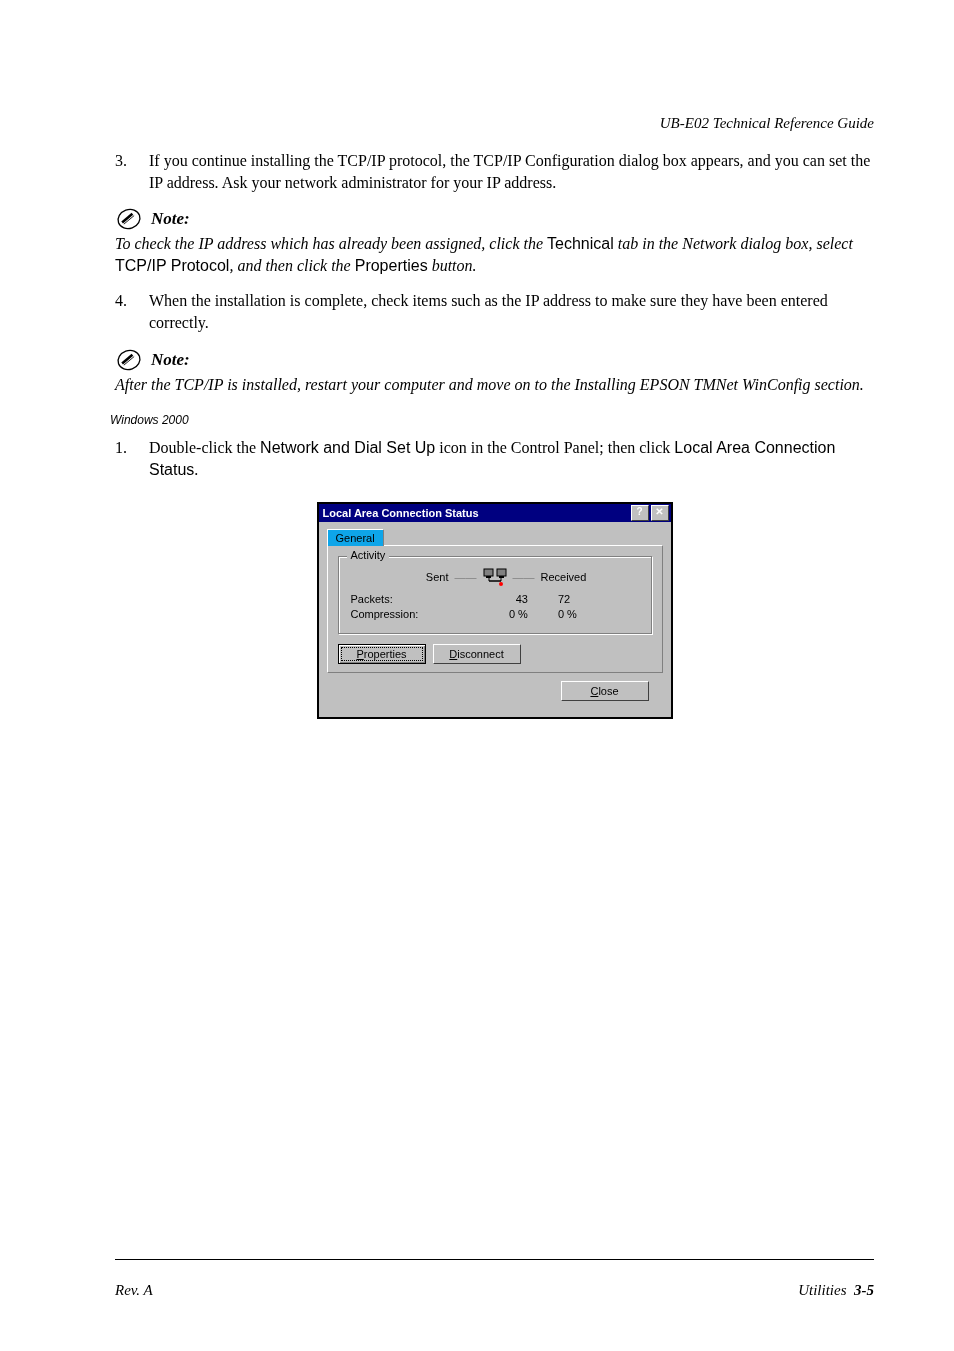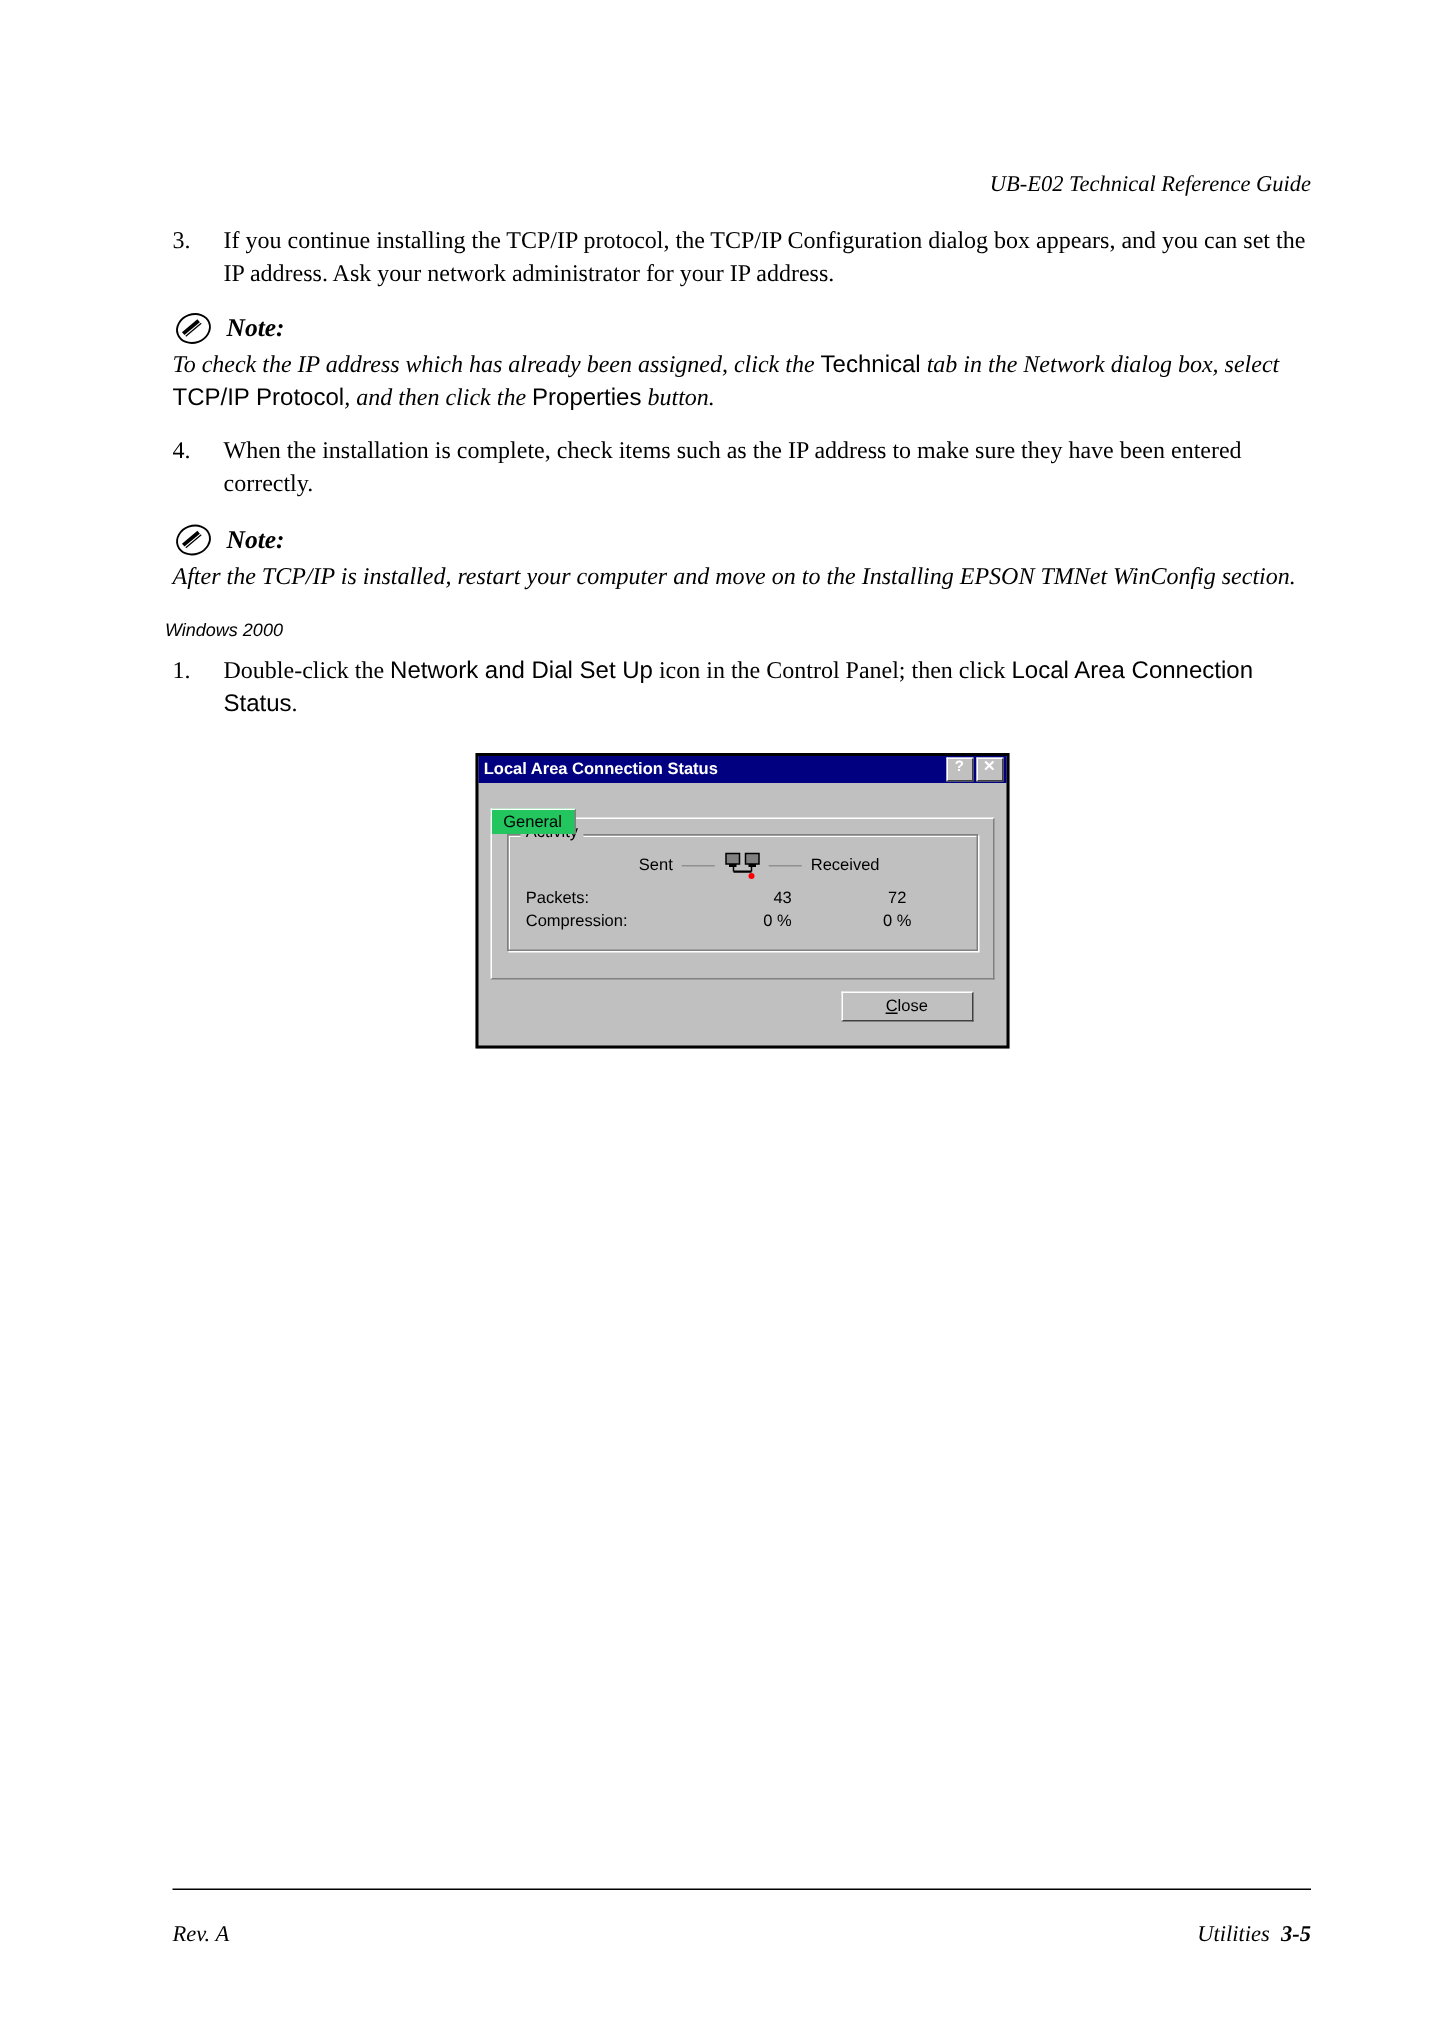--- a/index.html
+++ b/index.html
@@ -118,23 +118,23 @@
   }
   .tab-area {
     padding: 6px 8px 8px 8px;
   }
   .tab {
     display: inline-block;
     padding: 2px 8px;
     border-top: 1px solid #fff;
     border-left: 1px solid #fff;
     border-right: 1px solid #808080;
-    background: #22c55e;
+    background: #0ea5e9;
     position: relative;
-    top: 11px;
+    top: 1px;
     z-index: 2;
   }
   .tab-panel {
     border-top: 1px solid #fff;
     border-left: 1px solid #fff;
     border-right: 1px solid #808080;
     border-bottom: 1px solid #808080;
     padding: 10px 10px 8px 10px;
   }
   .groupbox {
@@ -172,21 +172,21 @@
   .activity-icon {
     width: 24px;
     height: 20px;
   }
   .three-col {
     display: flex;
     margin: 3px 0;
   }
   .three-col > div:first-child { flex: 1.2; }
   .three-col > div:nth-child(2) { flex: 1; text-align: right; padding-right: 30px; }
-  .three-col > div:nth-child(3) { flex: 1; text-align: center; }
+  .three-col > div:nth-child(3) { flex: 1; text-align: left; }
   .btn-row {
     margin-top: 4px;
   }
   .win-btn {
     display: inline-block;
     min-width: 70px;
     padding: 3px 8px;
     background: #c0c0c0;
     border-top: 1px solid #fff;
     border-left: 1px solid #fff;
@@ -313,20 +313,24 @@
               <div>43</div>
               <div>72</div>
             </div>
             <div class="three-col">
               <div>Compression:</div>
               <div>0 %</div>
               <div>0 %</div>
             </div>
           </div>
 
+          <div class="btn-row">
+            <span class="win-btn focus underline-first">Properties</span>
+            <span class="win-btn underline-first">Disconnect</span>
+          </div>
         </div>
         <div class="close-row">
           <span class="win-btn underline-first">Close</span>
         </div>
       </div>
     </div>
   </div>
 </div>
 
 <div class="footer">

